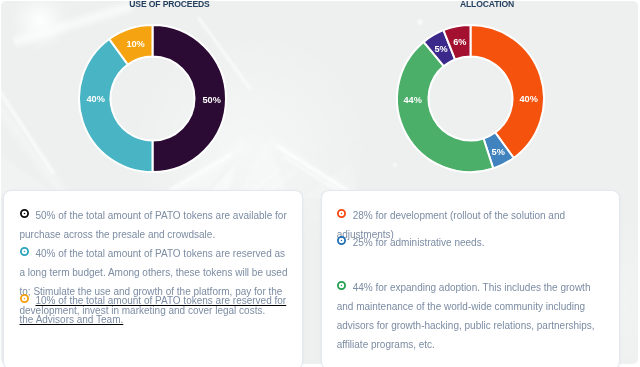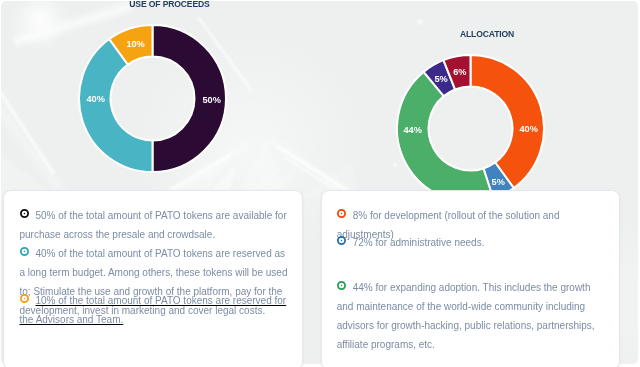--- a/index.html
+++ b/index.html
@@ -9,21 +9,21 @@
     width:640px; height:367px; overflow:hidden;
     font-family:"Liberation Sans", sans-serif;
     background:#ffffff;
     position:relative;
     -webkit-font-smoothing:antialiased;
   }
   #bg { position:absolute; left:0; top:0; width:640px; height:367px; }
 
   .chart-block { position:absolute; top:0; width:320px; height:188px; }
   .chart-block.left  { left:0; }
-  .chart-block.right { left:320px;margin-top:30px; }
+  .chart-block.right { left:320px; }
   .chart-title {
     position:absolute; top:-0.2px; left:16px; width:100%; height:8px; line-height:8px;
     text-align:center; font-size:8.6px; font-weight:bold;
     letter-spacing:-0.15px; color:#25405f;
   }
   .chart-block.left  .chart-title { padding-right:13px; }
   .chart-block.right .chart-title { padding-right:18px; }
   .donut { position:absolute; left:0; top:0; }
 
   .cards { position:absolute; left:0; top:0; width:640px; height:367px; pointer-events:none; }
@@ -237,28 +237,28 @@
   </svg></span>
         <span class="txt">10% of the total amount of PATO tokens are reserved for the Advisors and Team.</span>
       </div>
     </div>
   <div class="card right">
       <div class="item" style="top: 14.9px;">
         <span class="bullet"><svg viewBox="0 0 16 16" width="9" height="9" xmlns="http://www.w3.org/2000/svg">
     <circle cx="8" cy="8" r="6.4" fill="none" stroke="#f4460a" stroke-width="3.2"></circle>
     <circle cx="8" cy="8" r="1.35" fill="#f4460a"></circle>
   </svg></span>
-        <span class="txt">8% for development (rollout of the solution and adjustments)</span>
+        <span class="txt">28% for development (rollout of the solution and adjustments)</span>
       </div>
       <div class="item" style="top: 42px;">
         <span class="bullet"><svg viewBox="0 0 16 16" width="9" height="9" xmlns="http://www.w3.org/2000/svg">
     <circle cx="8" cy="8" r="6.4" fill="none" stroke="#1f6fb5" stroke-width="3.2"></circle>
     <circle cx="8" cy="8" r="1.35" fill="#1f6fb5"></circle>
   </svg></span>
-        <span class="txt">72% for administrative needs.</span>
+        <span class="txt">25% for administrative needs.</span>
       </div>
       <div class="item" style="top: 69.2px; margin-top: 18px;">
         <span class="bullet"><svg viewBox="0 0 16 16" width="9" height="9" xmlns="http://www.w3.org/2000/svg">
     <circle cx="8" cy="8" r="6.4" fill="none" stroke="#1fa04f" stroke-width="3.2"></circle>
     <circle cx="8" cy="8" r="1.35" fill="#1fa04f"></circle>
   </svg></span>
         <span class="txt">44% for expanding adoption. This includes the growth and maintenance of the world-wide community including advisors for growth-hacking, public relations, partnerships, affiliate programs, etc.</span>
       </div>
     </div>
 </div>

